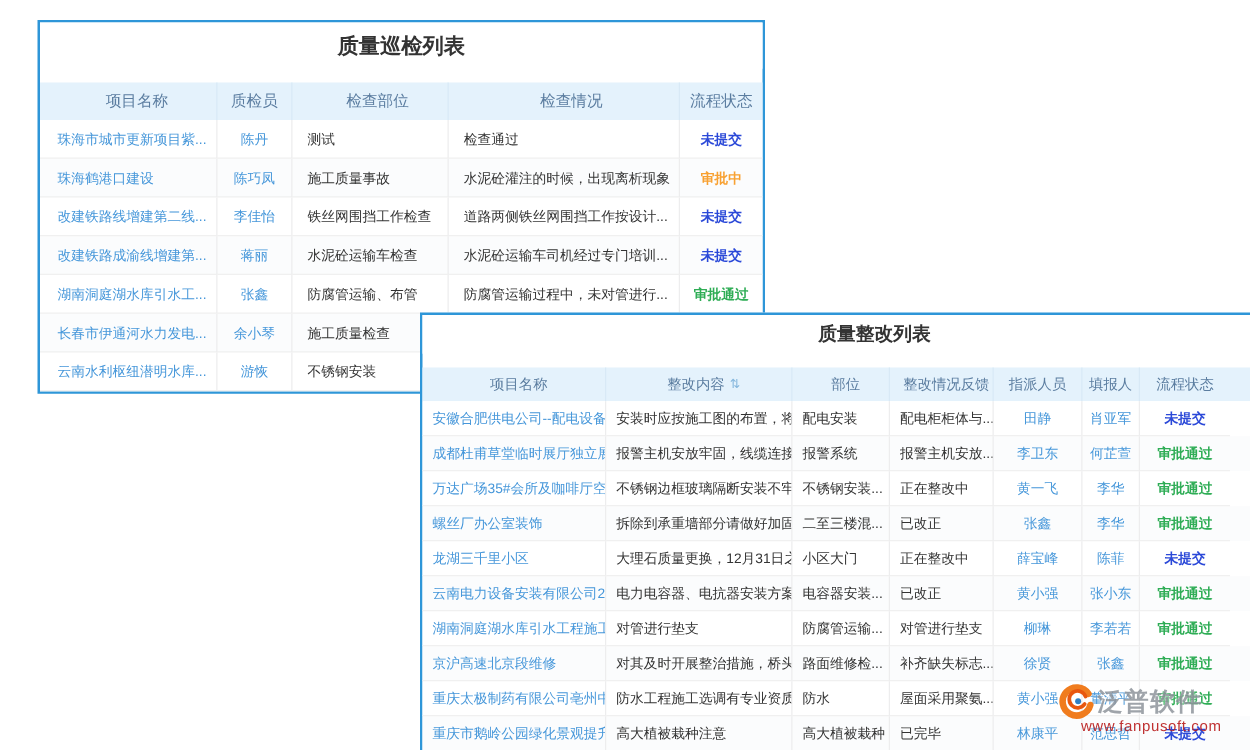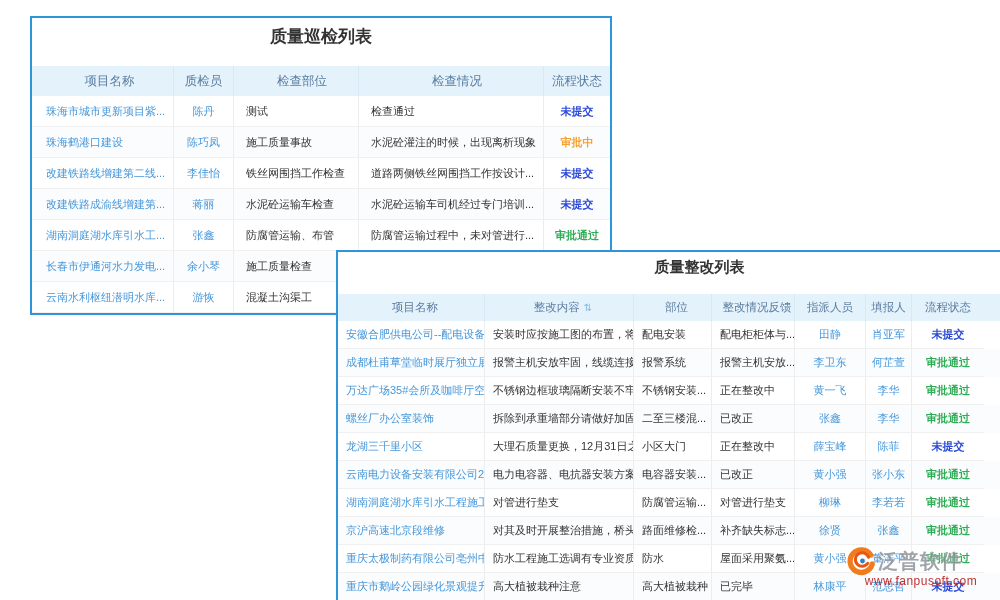--- a/index.html
+++ b/index.html
@@ -107,21 +107,21 @@
       <div class="tr">
         <div class="td c1 link">长春市伊通河水力发电...</div>
         <div class="td c2 link">余小琴</div>
         <div class="td c3">施工质量检查</div>
         <div class="td c4"></div>
         <div class="td c5 status" style="color: rgb(43, 73, 216);"></div>
       </div>
       <div class="tr">
         <div class="td c1 link">云南水利枢纽潜明水库...</div>
         <div class="td c2 link">游恢</div>
-        <div class="td c3">混凝土沟渠工</div>
+        <div class="td c3">不锈钢安装</div>
         <div class="td c4"></div>
         <div class="td c5 status" style="color: rgb(43, 73, 216);"></div>
       </div>
     </div>
 </div>
 
 <div class="card" id="t2">
   <div class="card-title">质量整改列表</div>
   <div class="thead">
     <div class="th c1">项目名称</div>

